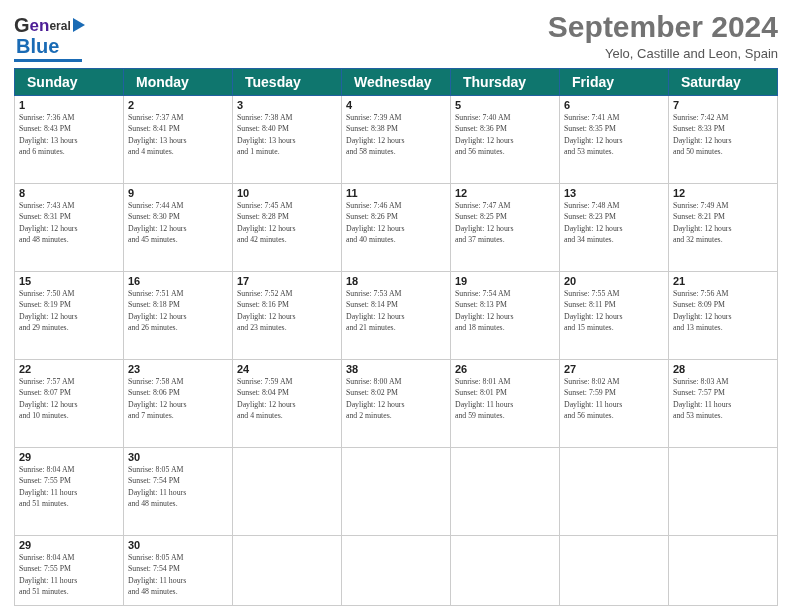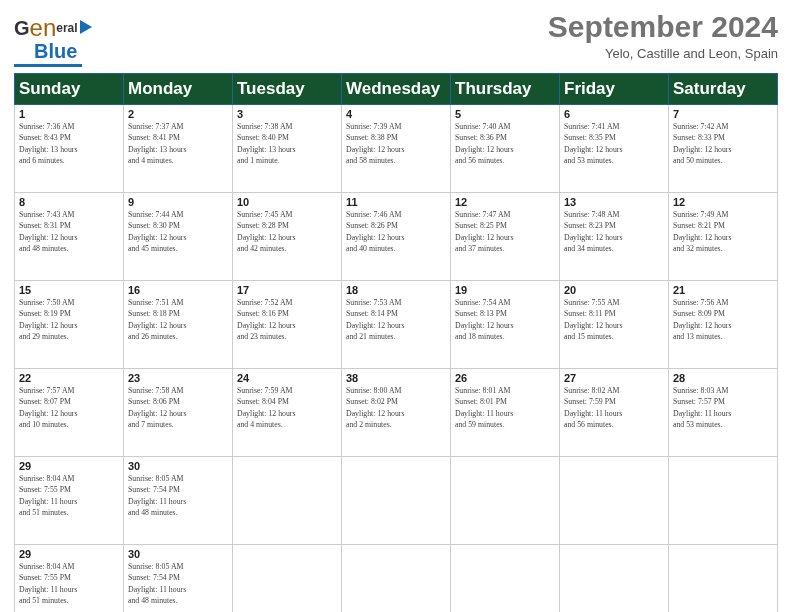--- a/index.html
+++ b/index.html
@@ -37,24 +37,24 @@
       margin-top: 2px;
     }
     .calendar {
       flex: 1;
       border: 1px solid #ccc;
       border-collapse: collapse;
       width: 100%;
       table-layout: fixed;
     }
     .calendar th {
-      background: #14532d;
+      background: #0f766e;
       color: #fff;
-      font-size: 17px;
-      padding: 5px 4px;
+      font-size: 14px;
+      padding: 5px 12px;
       text-align: left;
       border: 1px solid #2060a0;
       font-weight: bold;
     }
     .calendar td {
       vertical-align: top;
       border: 1px solid #ccc;
       padding: 3px 4px;
       font-size: 8.2px;
       color: #333;
@@ -89,44 +89,44 @@
     .logo-top {
       display: flex;
       align-items: center;
     }
     .logo-g {
       font-size: 20px;
       font-weight: bold;
       color: #333;
     }
     .logo-en {
-      font-size: 24px;
-      font-weight: normal;
-      color: #a16207;
+      font-size: 17px;
+      font-weight: bold;
+      color: #4c1d95;
     }
     .logo-eral {
       font-size: 12px;
       font-weight: bold;
       color: #333;
     }
     .logo-chevron {
       display: inline-block;
       width: 0;
       height: 0;
       border-style: solid;
       border-width: 7px 0 7px 12px;
       border-color: transparent transparent transparent #1a6bb5;
       margin-left: 2px;
       margin-top: -2px;
     }
     .logo-second-line {
       display: flex;
       align-items: flex-end;
       margin-top: -2px;
-      margin-left: 20px;
+      margin-left: 2px;
     }
     .logo-blue-text {
       font-size: 20px;
       font-weight: bold;
       color: #1a6bb5;
     }
     .logo-underline {
       height: 3px;
       background: #1a6bb5;
       width: 68px;

